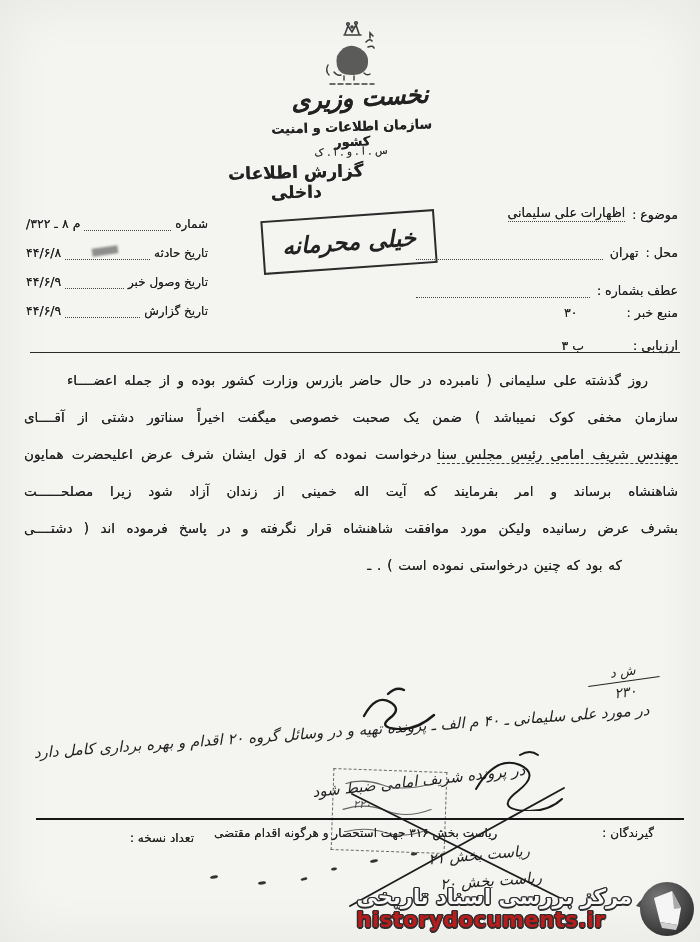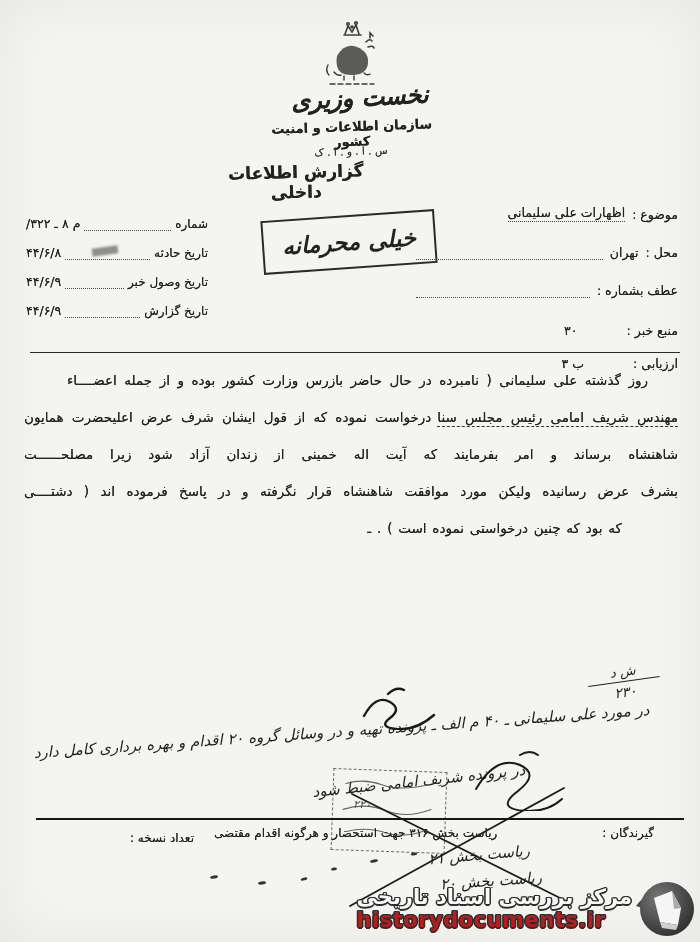--- a/index.html
+++ b/index.html
@@ -129,38 +129,39 @@
   <div class="abs rfields typed">
     <div class="rrow" style="margin-bottom:18px;">
       <span class="lab">موضوع :</span>
       <span class="val dotu">اظهارات علی سلیمانی</span>
     </div>
     <div class="rrow" style="margin-bottom:18px;">
       <span class="lab">محل :</span>
       <span class="val">تهران</span>
       <span class="dotfill"></span>
     </div>
-    <div class="rrow" style="margin-bottom:20px;">
+    <div class="rrow" style="margin-bottom:2px;">
       <span class="lab">عطف بشماره :</span>
       <span class="dotfill"></span>
     </div>
     <div class="rrow" style="margin-bottom:13px;">
       <span class="lab">منبع خبر :</span>
       <span class="val gapv">۳۰</span>
     </div>
     <div class="rrow">
       <span class="lab">ارزیابی :</span>
       <span class="val gapv">ب ۳</span>
     </div>
   </div>
 
   <div class="abs rule1"></div>
 
   <div class="abs docbody typed">
     <div class="bline first">روز گذشته علی سلیمانی ( نامبرده در حال حاضر بازرس وزارت کشور بوده و از جمله اعضــــاء</div>
+    <div class="bline">سازمان مخفی کوک نمیباشد ) ضمن یک صحبت خصوصی میگفت اخیراً سناتور دشتی از آقــــای</div>
     <div class="bline"><span class="u3">مهندس شریف امامی رئیس مجلس سنا</span><span>درخواست نموده که از قول ایشان شرف عرض اعلیحضرت همایون</span></div>
     <div class="bline">شاهنشاه برساند و امر بفرمایند که آیت اله خمینی از زندان آزاد شود زیرا مصلحــــــت</div>
     <div class="bline">بشرف عرض رسانیده ولیکن مورد موافقت شاهنشاه قرار نگرفته و در پاسخ فرموده اند ( دشتــــی</div>
     <div class="bline last">که بود که چنین درخواستی نموده است ) . ـ</div>
   </div>
 
   <div class="abs codebox hw">
     <span class="top">ش د</span>
     <span class="bot">۲۳۰</span>
   </div>

